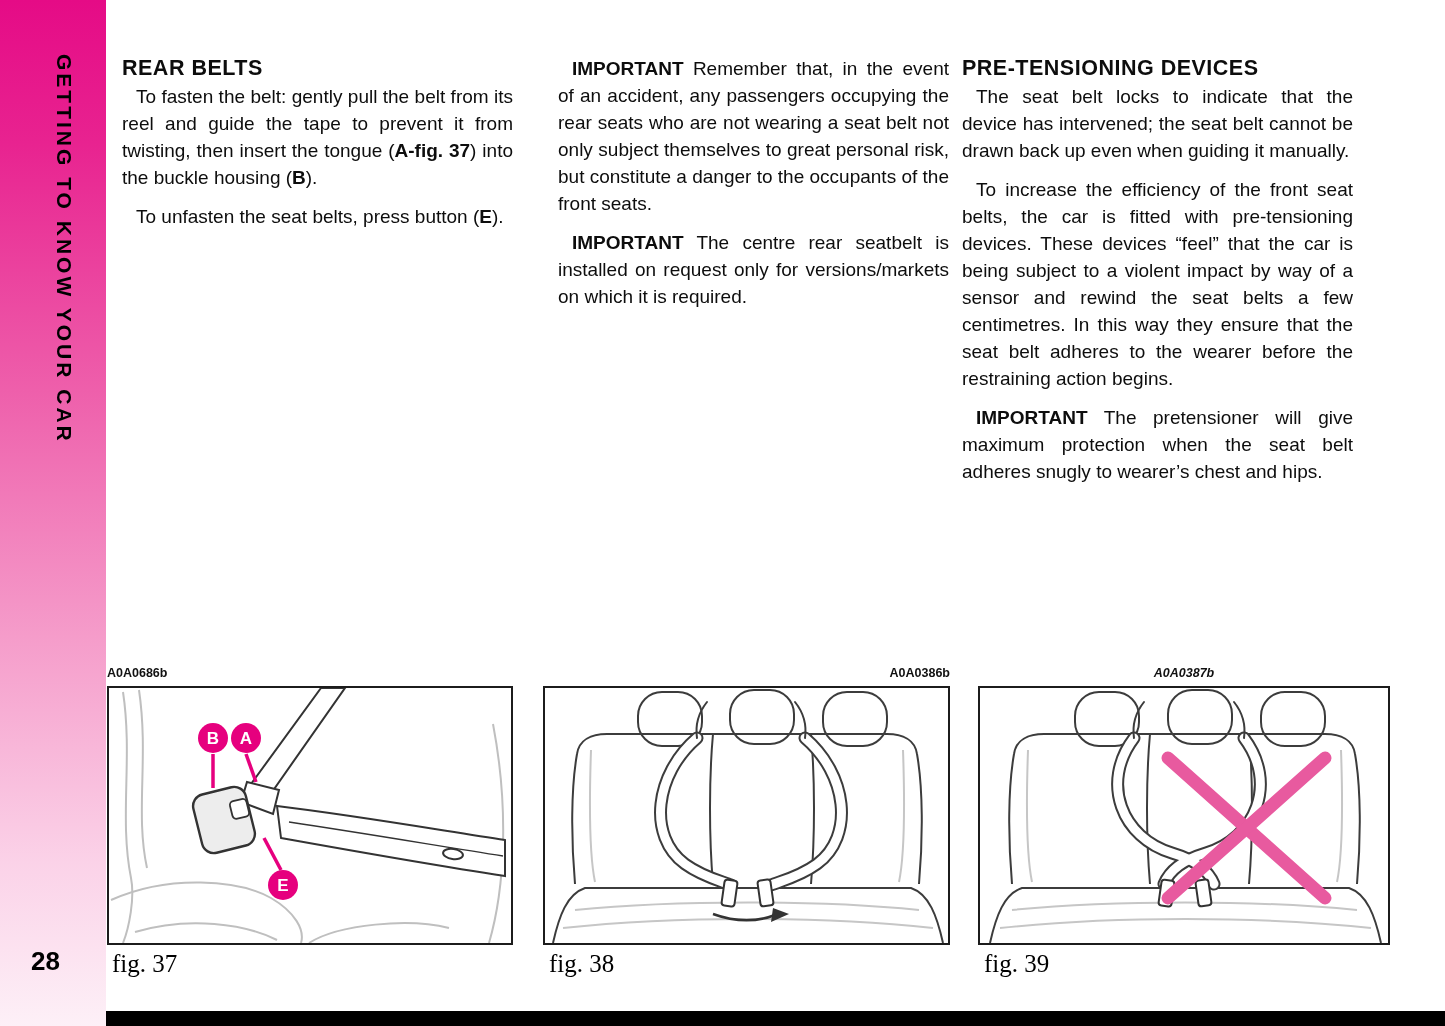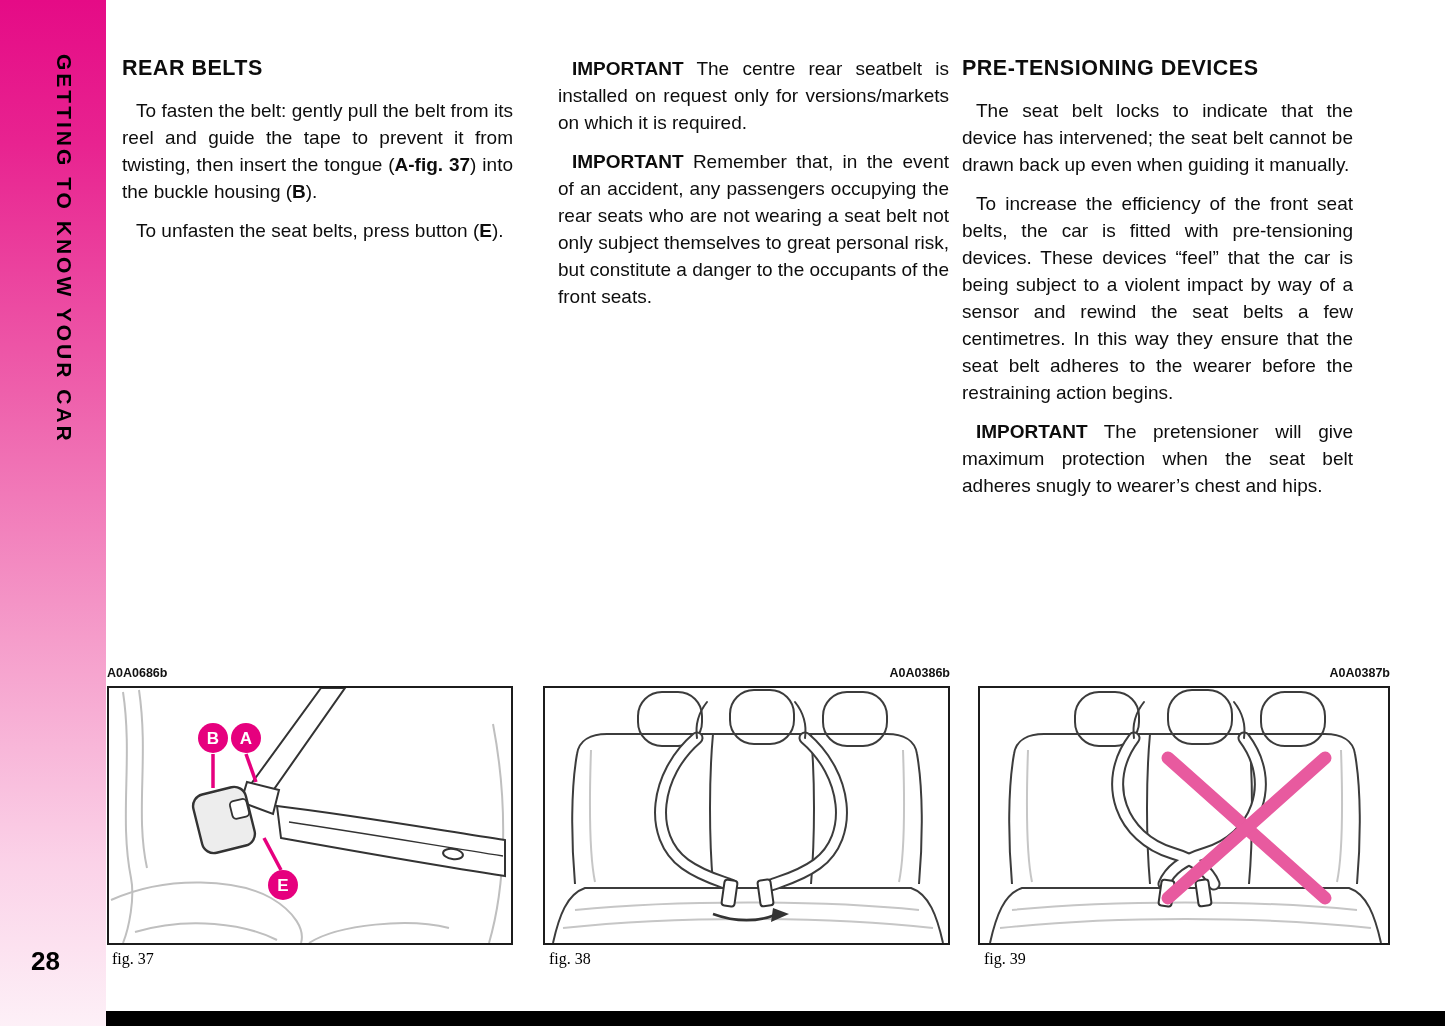--- a/index.html
+++ b/index.html
@@ -8,33 +8,33 @@
 
   
   .sidebar{position:absolute;left:0;top:0;width:106px;height:100%;
     background:linear-gradient(180deg,#e50b86 0%,#e82390 14%,#ee5fab 38%,#f59cca 62%,#fbd2e8 84%,#fdf0f7 100%);}
   .sidebar-title{position:absolute;left:52px;top:54px;writing-mode:vertical-rl;
     font-size:21px;font-weight:bold;letter-spacing:3px;color:#000;white-space:nowrap;}
 
   
   .col{position:absolute;top:55px;width:391px;font-size:19px;line-height:27px;text-align:justify;}
   .col-left{left:122px;} .col-center{left:558px;} .col-right{left:962px;}
-  .col h2{font-size:21.5px;font-weight:bold;letter-spacing:.5px;margin:0 0 15px;text-align:left;}
+  .col h2{font-size:21.5px;font-weight:bold;letter-spacing:.5px;margin:0 0 1px;text-align:left;}
   .col p{margin:0 0 12px;text-indent:14px;}
   b.imp{font-weight:bold;}
 
   
   .fig-frame{position:absolute;top:686px;height:259px;border:2px solid #1c1c1c;background:#fff;box-sizing:border-box;}
   #fig37{left:107px;width:406px;} #fig38{left:543px;width:407px;} #fig39{left:978px;width:412px;}
   .fig-frame svg{display:block;width:100%;height:100%;}
   .fig-code{position:absolute;top:666px;font-size:12.5px;font-weight:bold;color:#111;}
   .code37{left:107px;width:406px;}
   .code38{left:543px;width:407px;text-align:right;}
-  .code39{left:978px;width:412px;text-align:right;}
-  .fig-caption{position:absolute;top:950px;font-family:"Liberation Serif", serif;font-size:16px;color:#000;}
+  .code39{left:978px;width:412px;text-align:center;font-style:italic;}
+  .fig-caption{position:absolute;top:950px;font-family:"Liberation Serif", serif;font-size:25px;color:#000;}
   .cap37{left:112px;} .cap38{left:549px;} .cap39{left:984px;}
 
   .page-number{position:absolute;left:31px;top:946px;font-size:26px;font-weight:bold;color:#000;}
   .bottom-bar{position:absolute;left:106px;right:0;bottom:0;height:15px;background:#000;}
 
   .marker-text{font-family:"Liberation Sans",sans-serif;font-weight:bold;font-size:17px;fill:#fff;}
 </style>
 </head>
 <body>
 
@@ -44,22 +44,22 @@
     <div class="sidebar-title">GETTING TO KNOW YOUR CAR</div>
   </div>
 
   <div class="col col-left">
     <h2>REAR BELTS</h2>
     <p><span>To fasten the belt: gently pull the belt from its reel and guide the tape to prevent it from twisting, then insert the tongue (</span><b class="imp">A-fig. 37</b><span>) into the buckle housing (</span><b class="imp">B</b><span>).</span></p>
     <p><span>To unfasten the seat belts, press button (</span><b class="imp">E</b><span>).</span></p>
   </div>
 
   <div class="col col-center">
+    <p><b class="imp">IMPORTANT</b><span> Remember that, in the event of an accident, any passengers occupying the rear seats who are not wearing a seat belt not only subject themselves to great personal risk, but constitute a danger to the occupants of the front seats.</span></p>
     <p><b class="imp">IMPORTANT</b><span> The centre rear seatbelt is installed on request only for versions/markets on which it is required.</span></p>
-    <p><b class="imp">IMPORTANT</b><span> Remember that, in the event of an accident, any passengers occupying the rear seats who are not wearing a seat belt not only subject themselves to great personal risk, but constitute a danger to the occupants of the front seats.</span></p>
   </div>
 
   <div class="col col-right">
     <h2>PRE-TENSIONING DEVICES</h2>
     <p>The seat belt locks to indicate that the device has intervened; the seat belt cannot be drawn back up even when guiding it manually.</p>
     <p>To increase the efficiency of the front seat belts, the car is fitted with pre-tensioning devices. These devices “feel” that the car is being subject to a violent impact by way of a sensor and rewind the seat belts a few centimetres. In this way they ensure that the seat belt adheres to the wearer before the restraining action begins.</p>
     <p><b class="imp">IMPORTANT</b><span> The pretensioner will give maximum protection when the seat belt adheres snugly to wearer’s chest and hips.</span></p>
   </div>
 
   <div class="fig-code code37">A0A0686b</div>

